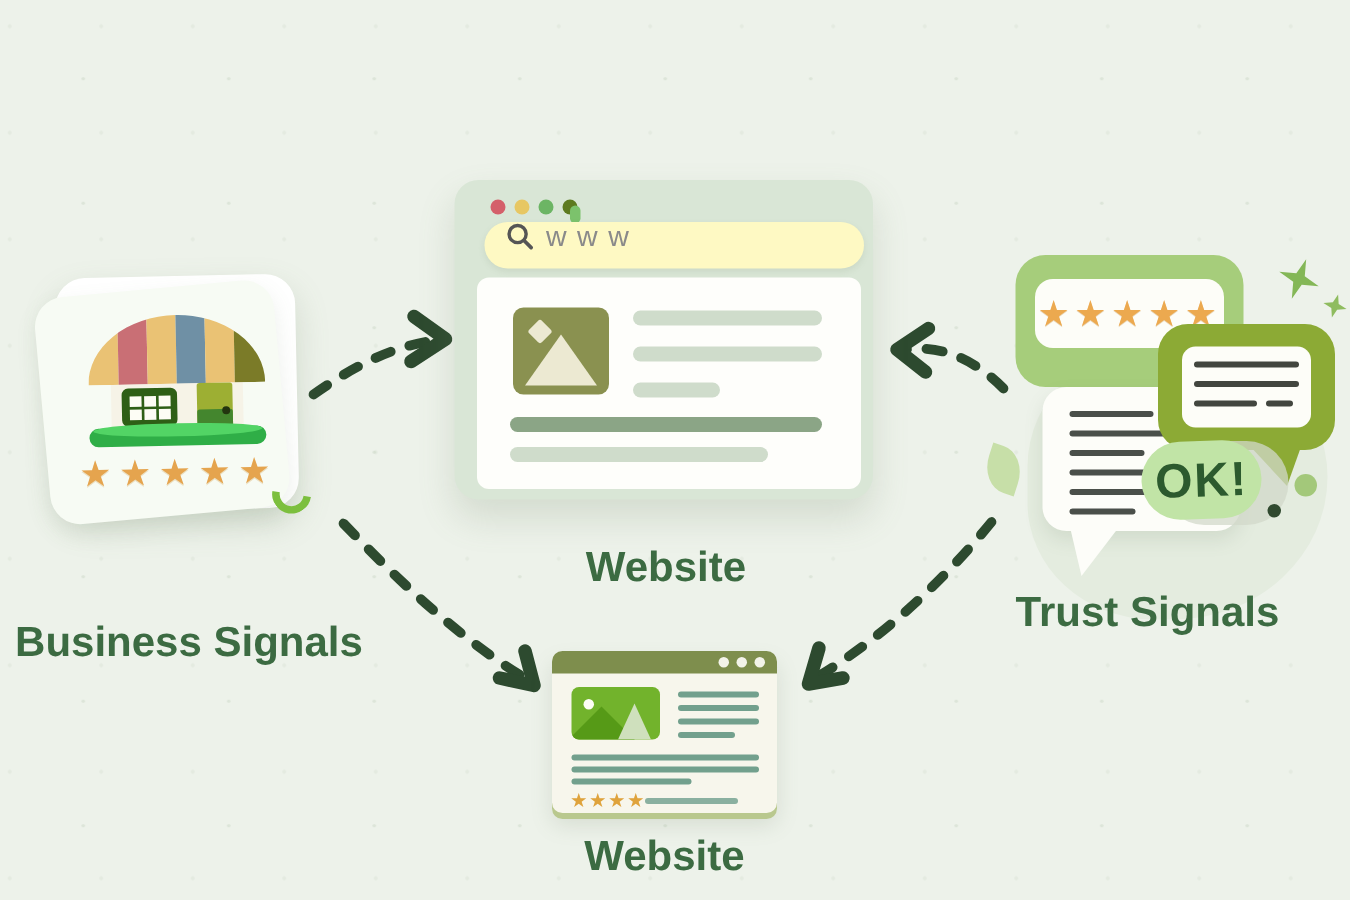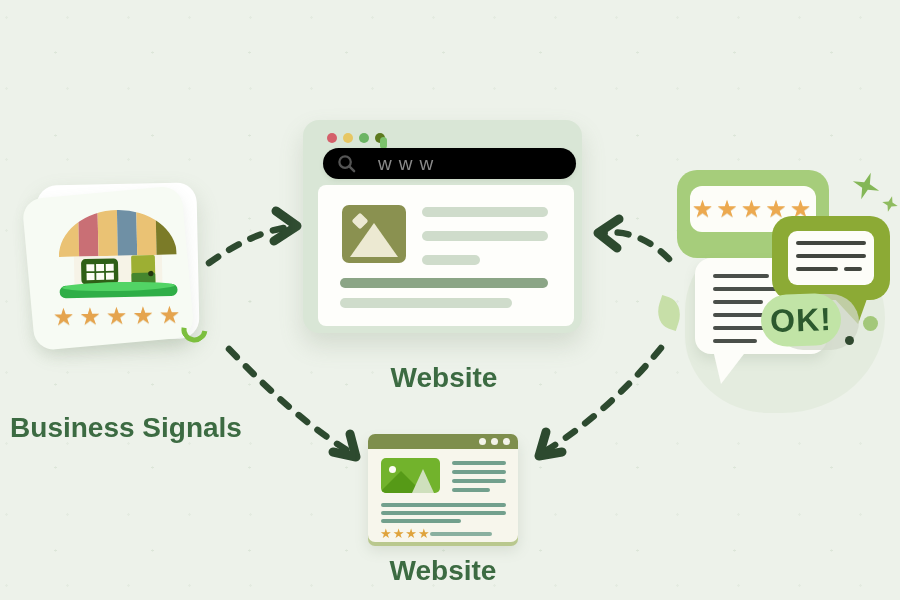--- a/index.html
+++ b/index.html
@@ -55,22 +55,22 @@
     position:absolute; left:303px; top:120px; width:279px; height:213px;
     background:#d9e6d6; border-radius:16px;
     box-shadow:0 12px 24px rgba(110,130,100,.20);
   }
   .dots { position:absolute; left:24px; top:13px; display:flex; gap:6px; }
   .dot { width:10px; height:10px; border-radius:50%; }
   .dot.r{background:#d4606a}.dot.y{background:#e7c763}.dot.g{background:#6cb564}.dot.o{background:#5d7a1f}
   .drip { position:absolute; left:77px; top:17px; width:7px; height:12px; border-radius:4px; background:#7cc26c; }
   .search-bar {
     position:absolute; left:20px; top:28px; width:253px; height:31px;
-    background:#000000; border-radius:16px; display:flex; align-items:center;
-    box-shadow:0 2px 4px rgba(120,140,110,.15); padding-left:14px; gap:22px;
+    background:#fef9c3; border-radius:16px; display:flex; 
+    box-shadow:0 2px 4px rgba(120,140,110,.15); padding-left:14px; gap:8px;
   }
   .www-text { font-size:19px; color:#8a8a8a; letter-spacing:7px; font-weight:500; }
   .content {
     position:absolute; left:15px; top:65px; width:256px; height:141px;
     background:#fefefb; border-radius:8px;
   }
   .img-ph {
     position:absolute; left:24px; top:20px; width:64px; height:58px;
     background:#8a9150; border-radius:7px; overflow:hidden;
   }
@@ -253,20 +253,21 @@
     <div class="ok-dot"></div>
 
     <svg class="sparkles" width="60" height="60" viewBox="0 0 60 60">
       <path d="M22,2 L25,13 L36,16 L25,19 L22,30 L19,19 L8,16 L19,13 Z" fill="#84b757" transform="rotate(20 22 16)"></path>
       <path d="M46,26 L48,32 L54,34 L48,36 L46,42 L44,36 L38,34 L44,32 Z" fill="#8fbc5f" transform="rotate(15 46 34)"></path>
     </svg>
     <div class="leaf"></div>
     <div class="mini-dot" style="left:88px; top:178px; width:7px; height:7px; background:#8fbc5c;"></div>
     <div class="mini-dot" style="left:208px; top:158px; width:15px; height:15px; background:#a3c87a;"></div>
   </div>
+  <div class="node-label" style="left:645px; top:390px; width:240px;">Trust Signals</div>
 
   <div class="browser-bottom">
     <div class="bb-bar">
       <div class="bb-dots">
         <div class="bb-dot"></div>
         <div class="bb-dot"></div>
         <div class="bb-dot"></div>
       </div>
     </div>
     <div class="bb-img">

